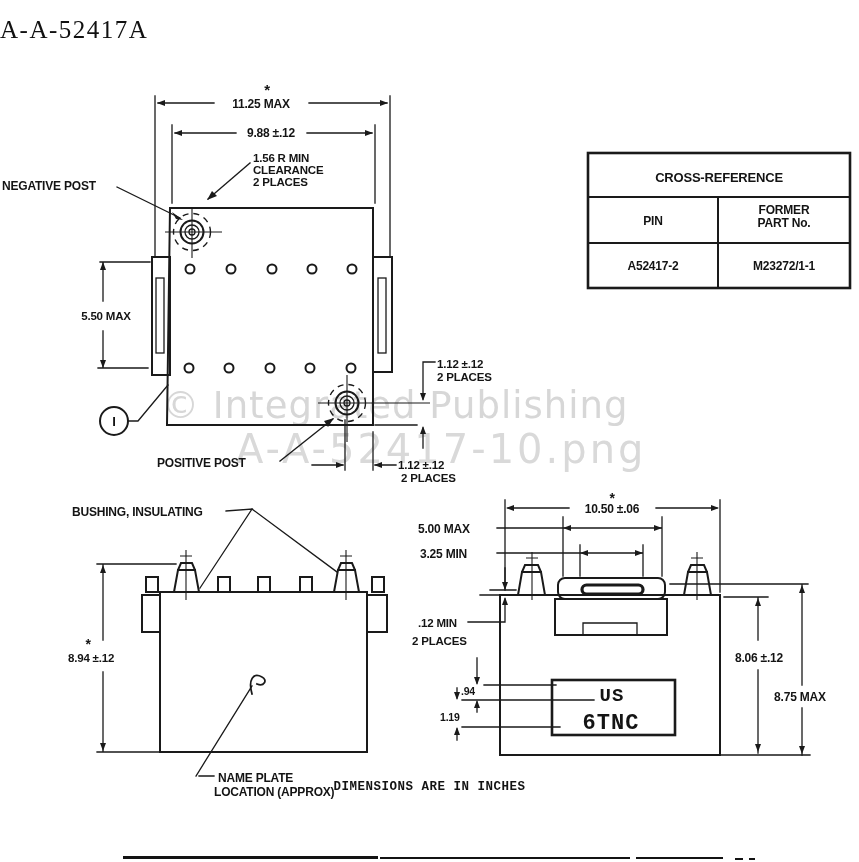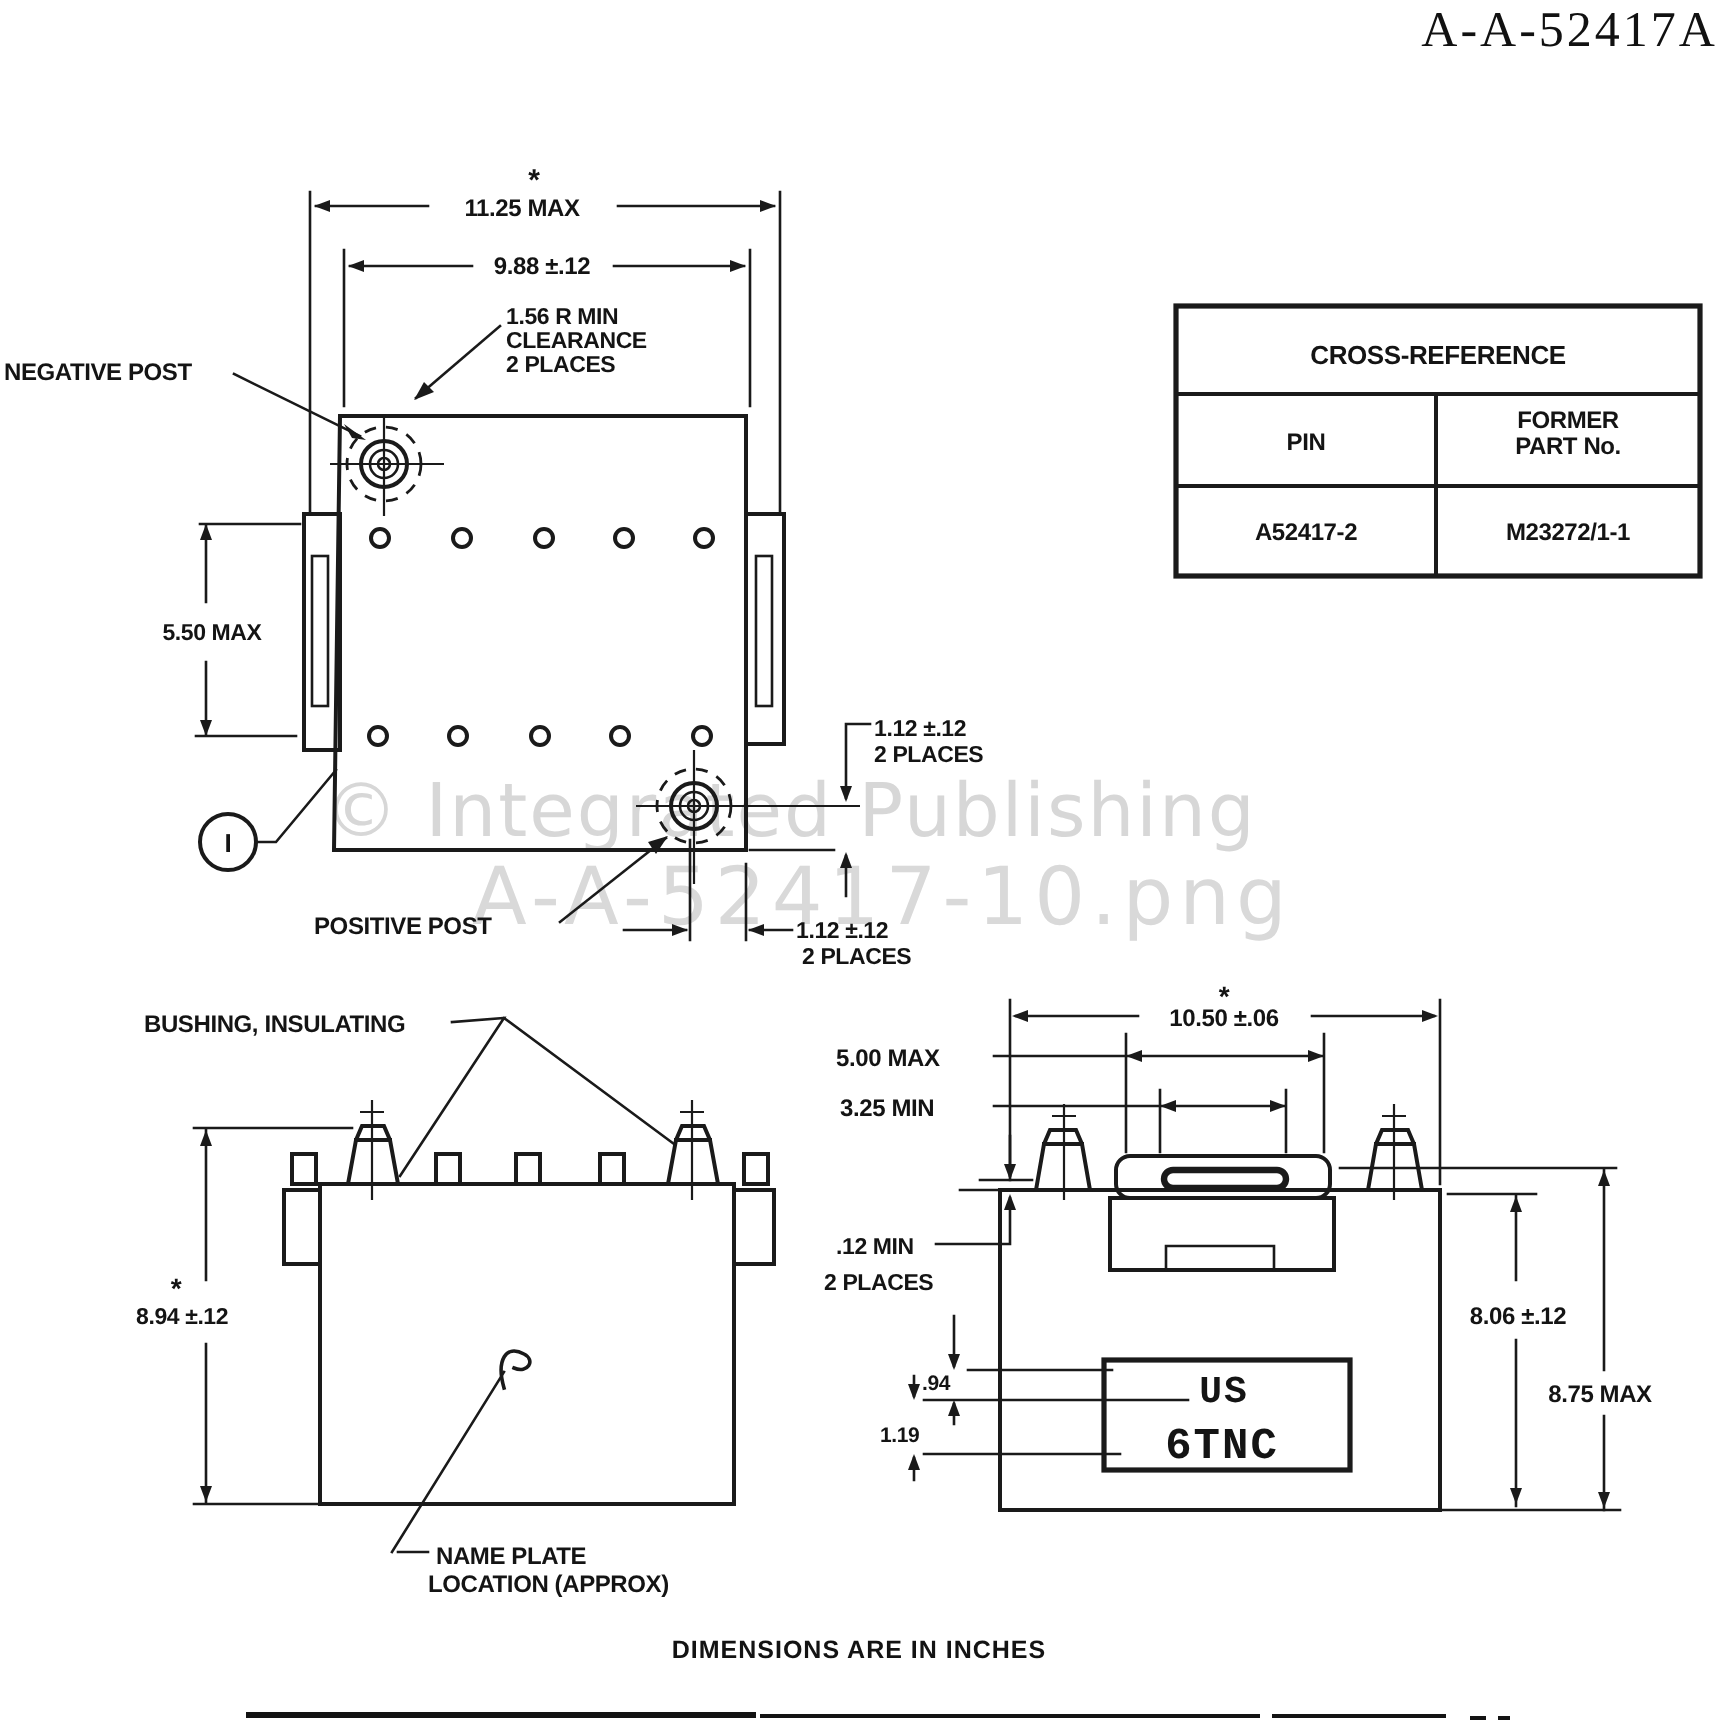--- a/index.html
+++ b/index.html
@@ -1,24 +1,24 @@
 <!DOCTYPE html>
 <html><head>
 <meta charset="utf-8">
 <style>
   html,body{margin:0;padding:0;background:#ffffff;}
   .page{position:relative;width:859px;height:862px;background:#ffffff;overflow:hidden;
         font-family:"Liberation Sans",sans-serif;}
-  .doc-title{position:absolute;left:0;top:2px;width:859px;text-align:right;
+  .doc-title{position:absolute;left:0;top:16px;width:859px;text-align:left;
         font-family:"Liberation Serif",serif;font-size:25px;letter-spacing:1.5px;color:#111;}
   .wm{position:absolute;font-family:"DejaVu Sans",sans-serif;font-weight:400;white-space:nowrap;}
   .wm1{left:162px;top:384px;font-size:37px;letter-spacing:1px;color:#d7d7d7;}
   .wm2{left:236px;top:426px;font-size:40px;letter-spacing:3px;color:#d9d9d9;}
-  .footer-note{position:absolute;left:0;top:818px;width:859px;text-align:center;
-        font-weight:700;font-size:12.5px;letter-spacing:0.5px;color:#131313;}
+  .footer-note{position:absolute;left:0;top:780px;width:859px;text-align:center;
+        font-weight:700;font-size:12.5px;letter-spacing:0.5px;color:#131313;font-family:Liberation Mono, monospace;}
   .bar{position:absolute;background:#131313;}
   svg.draw{position:absolute;left:0;top:0;}
   .ol{stroke:#1a1a1a;stroke-width:2;fill:none;stroke-linecap:square;}
   .ol3{stroke:#1a1a1a;stroke-width:2.6;fill:none;stroke-linecap:square;}
   .thin{stroke:#1a1a1a;stroke-width:1.3;fill:none;stroke-linecap:square;}
   .cl{stroke:#1a1a1a;stroke-width:1.1;fill:none;}
   .dash{stroke:#1a1a1a;stroke-width:1.4;fill:none;stroke-dasharray:6 5;}
   .ah{fill:#1a1a1a;stroke:none;}
   text.lbl{font-family:"Liberation Sans",sans-serif;font-weight:700;font-size:11.5px;
         fill:#141414;letter-spacing:-0.2px;}

